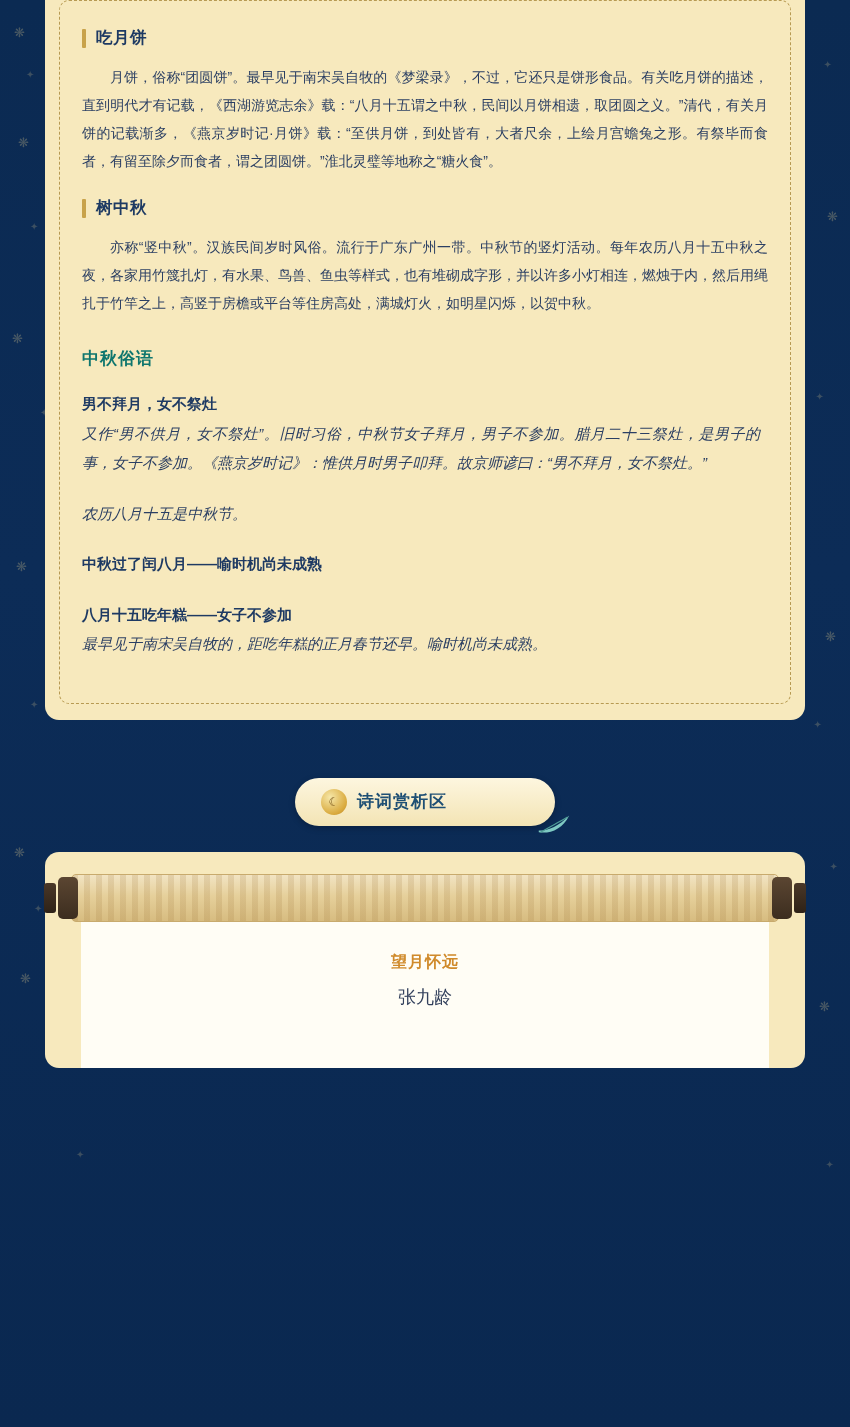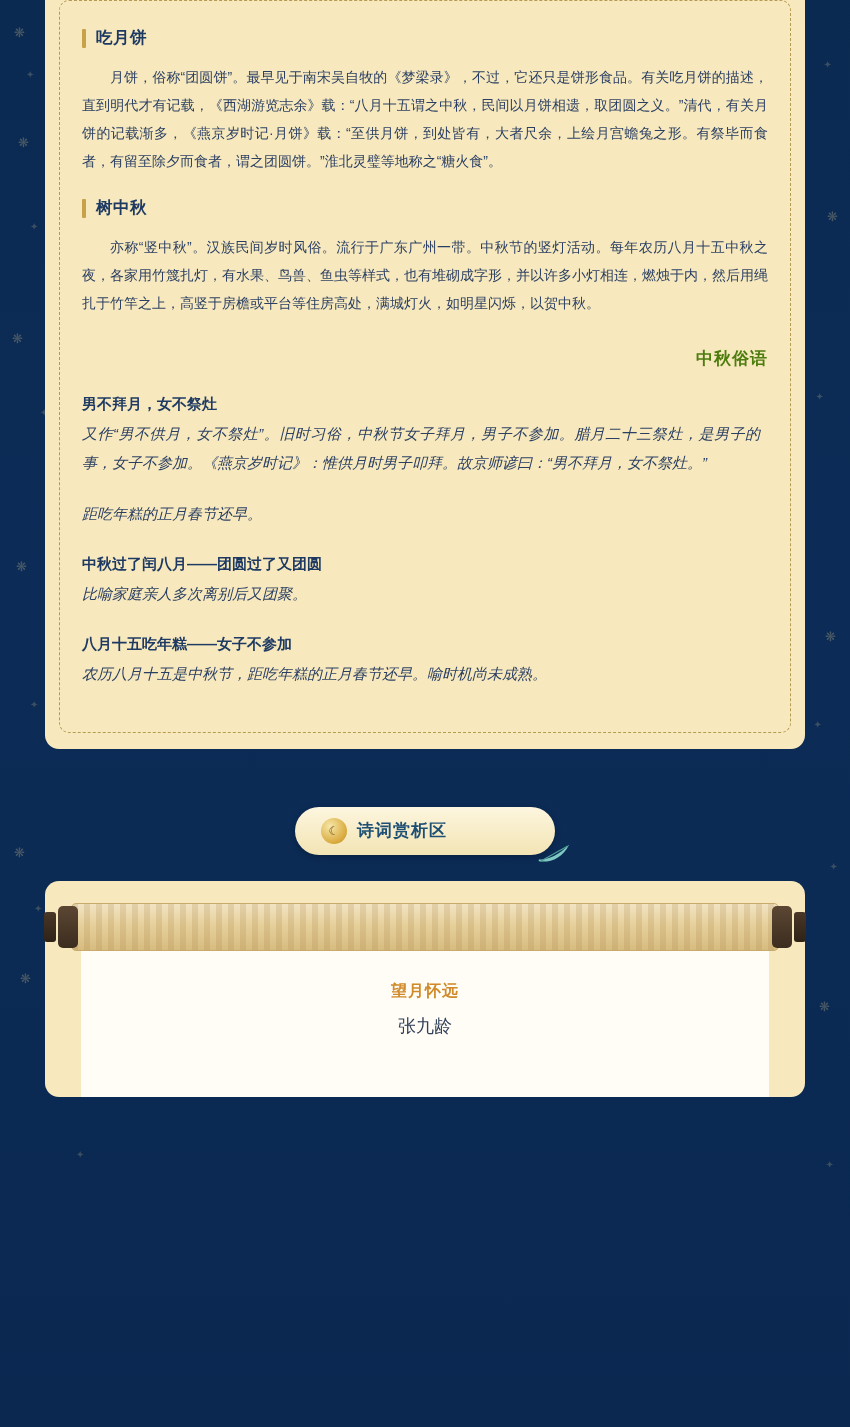--- a/index.html
+++ b/index.html
@@ -73,24 +73,24 @@
   .para {
     font-size: 14px;
     line-height: 2.0;
     color: #2b3f63;
     text-align: justify;
     text-indent: 2em;
     margin: 0 0 22px 0;
   }
 
   .center-title {
-    text-align: right;
+    text-align: left;
     font-size: 17px;
     font-weight: bold;
-    color: #4d7c0f;
+    color: #0f766e;
     margin: 30px 0 20px 0;
     letter-spacing: 1px;
   }
 
   .saying {
     margin: 0 8px 22px 0;
   }
   .saying-term {
     font-size: 15px;
     font-weight: bold;
@@ -258,31 +258,30 @@
       <p class="para">亦称“竖中秋”。汉族民间岁时风俗。流行于广东广州一带。中秋节的竖灯活动。每年农历八月十五中秋之夜，各家用竹篾扎灯，有水果、鸟兽、鱼虫等样式，也有堆砌成字形，并以许多小灯相连，燃烛于内，然后用绳扎于竹竿之上，高竖于房檐或平台等住房高处，满城灯火，如明星闪烁，以贺中秋。</p>
 
       <div class="center-title">中秋俗语</div>
 
       <div class="saying">
         <div class="saying-term">男不拜月，女不祭灶</div>
         <div class="saying-desc">又作“男不供月，女不祭灶”。旧时习俗，中秋节女子拜月，男子不参加。腊月二十三祭灶，是男子的事，女子不参加。《燕京岁时记》：惟供月时男子叩拜。故京师谚曰：“男不拜月，女不祭灶。”</div>
       </div>
 
       <div class="saying">
-        <div class="saying-desc">距吃年糕的正月春节还早。</div>
+        <div class="saying-desc">农历八月十五是中秋节。</div>
       </div>
 
       <div class="saying">
-        <div class="saying-term">中秋过了闰八月——团圆过了又团圆</div>
-        <div class="saying-desc">比喻家庭亲人多次离别后又团聚。</div>
+        <div class="saying-term">中秋过了闰八月——喻时机尚未成熟</div>
       </div>
 
       <div class="saying">
         <div class="saying-term">八月十五吃年糕——女子不参加</div>
-        <div class="saying-desc">农历八月十五是中秋节，距吃年糕的正月春节还早。喻时机尚未成熟。</div>
+        <div class="saying-desc">最早见于南宋吴自牧的，距吃年糕的正月春节还早。喻时机尚未成熟。</div>
       </div>
 
     </div>
   </div>
 
   <div class="banner-wrap">
     <div class="banner">
       <div class="banner-emblem">☾</div>
       <div class="banner-text">诗词赏析区</div>
       <svg class="banner-leaf" viewBox="0 0 40 26">

